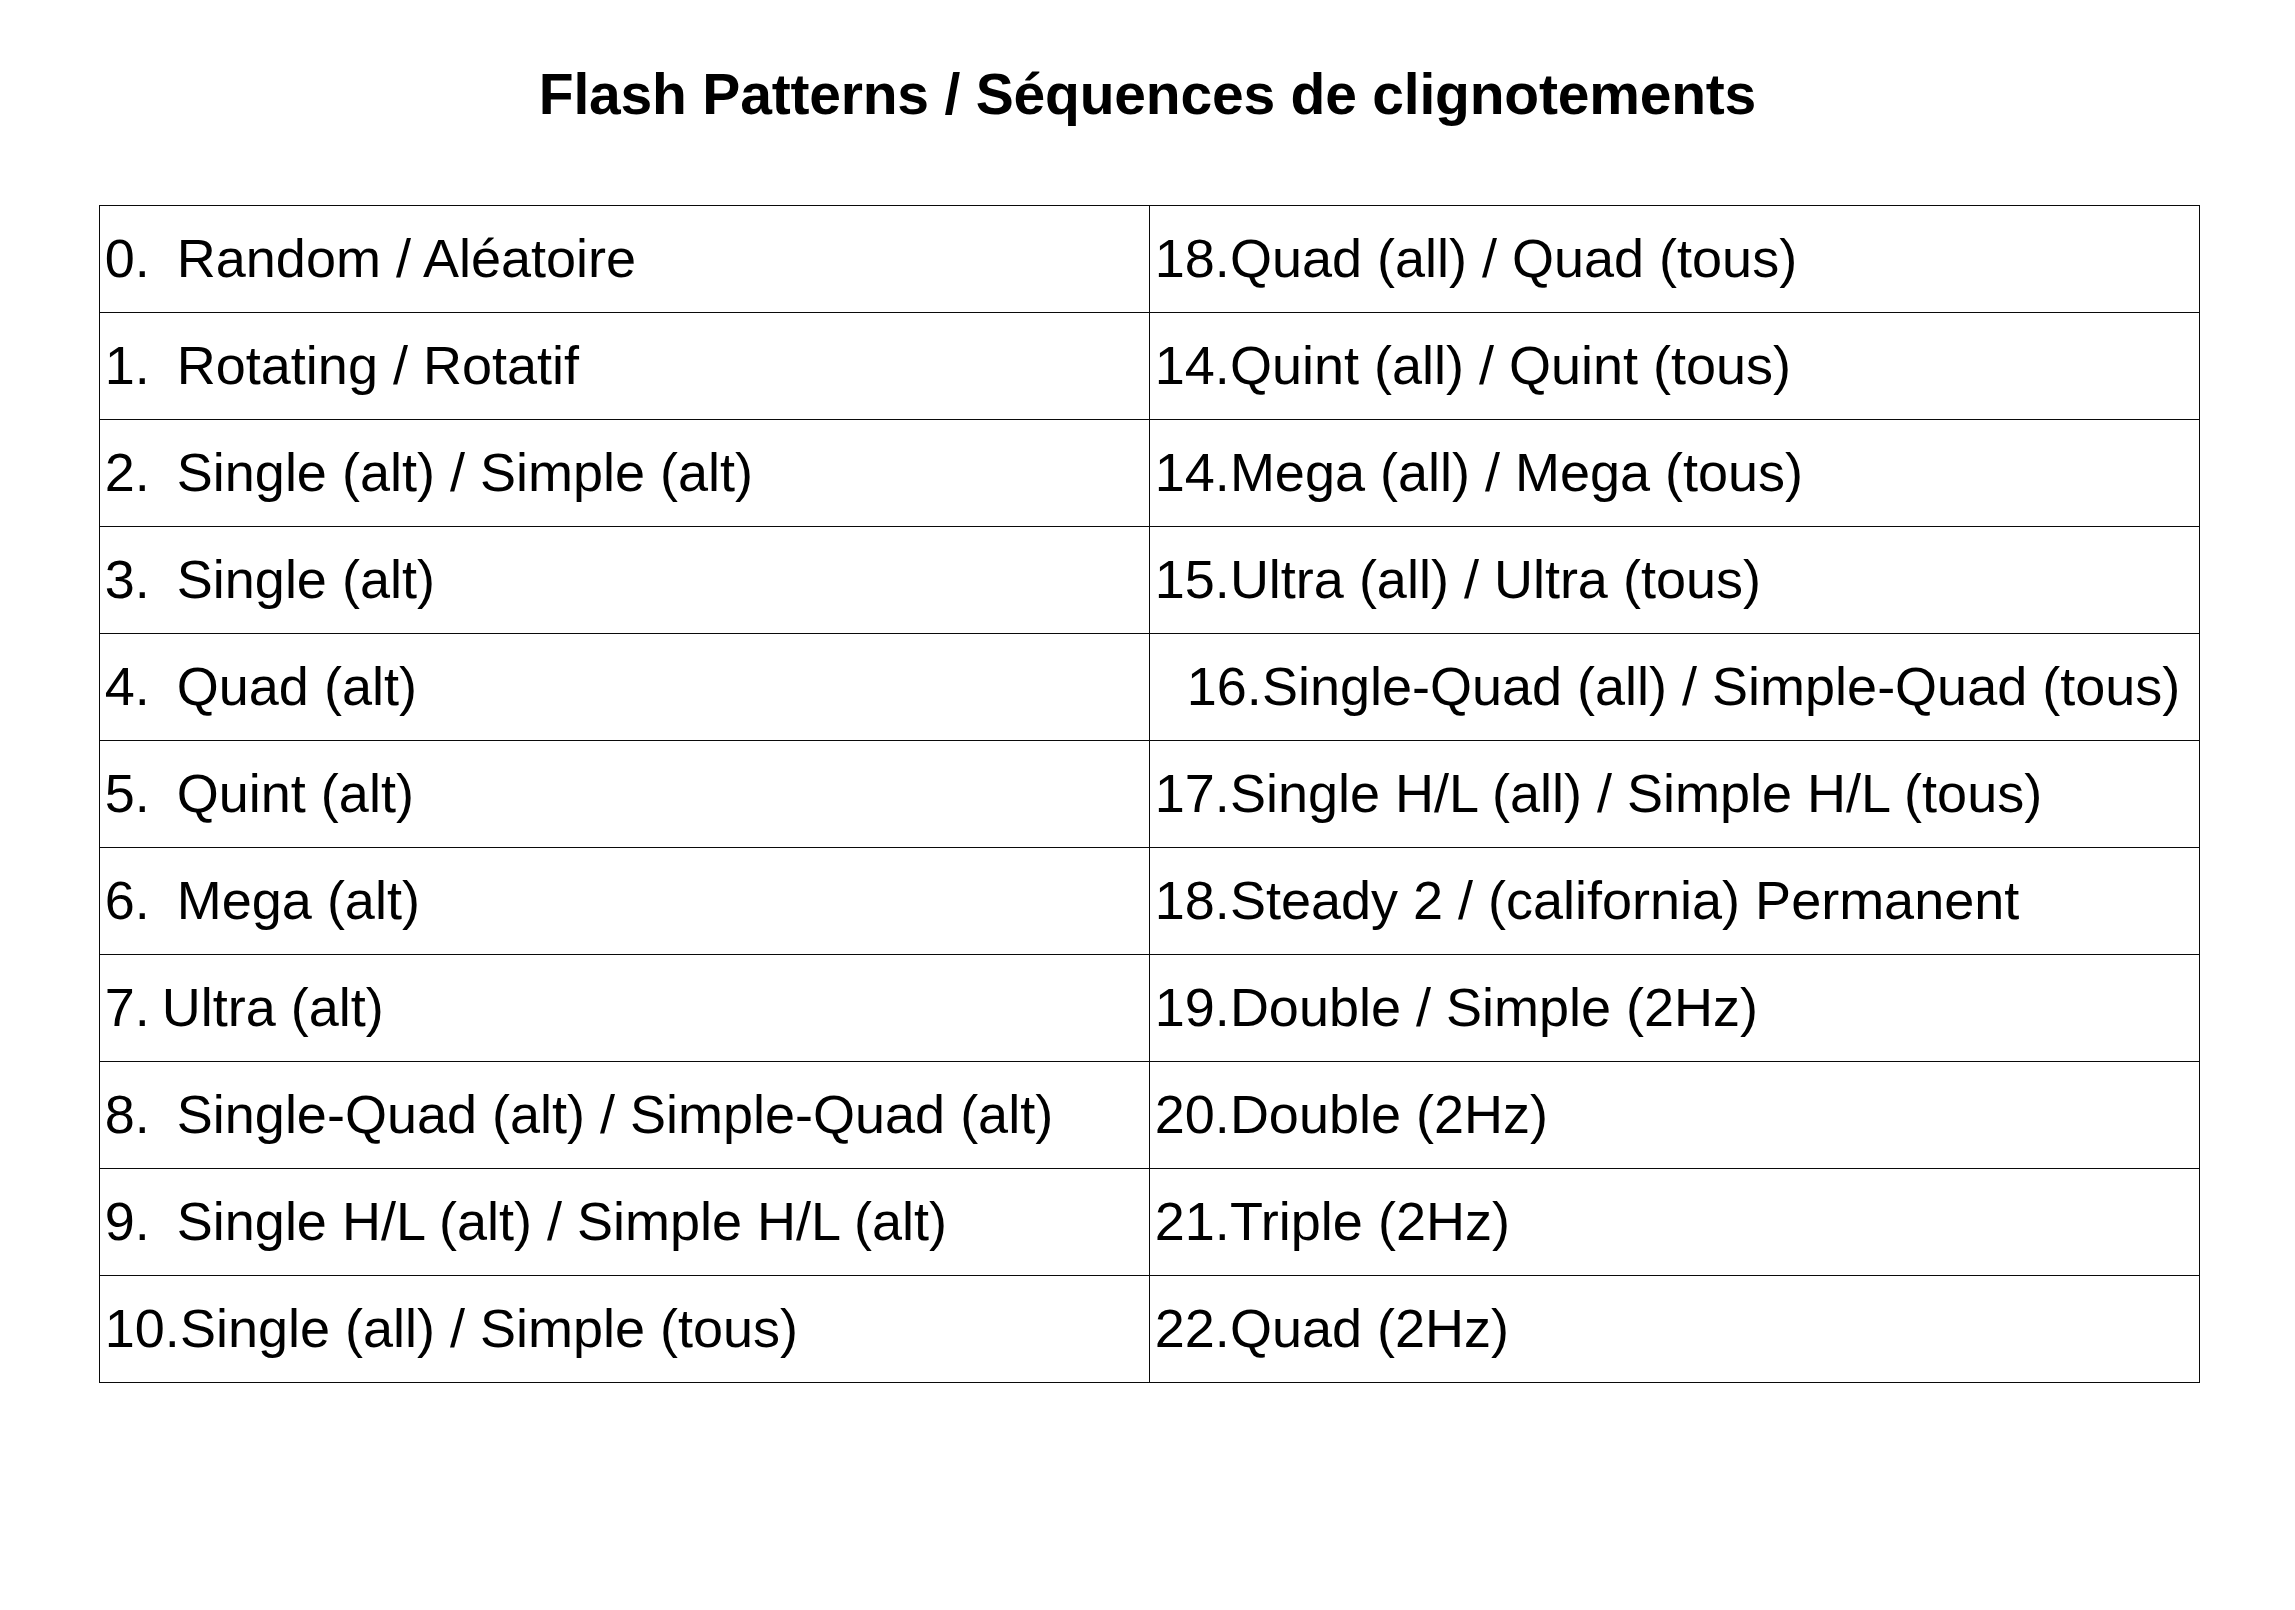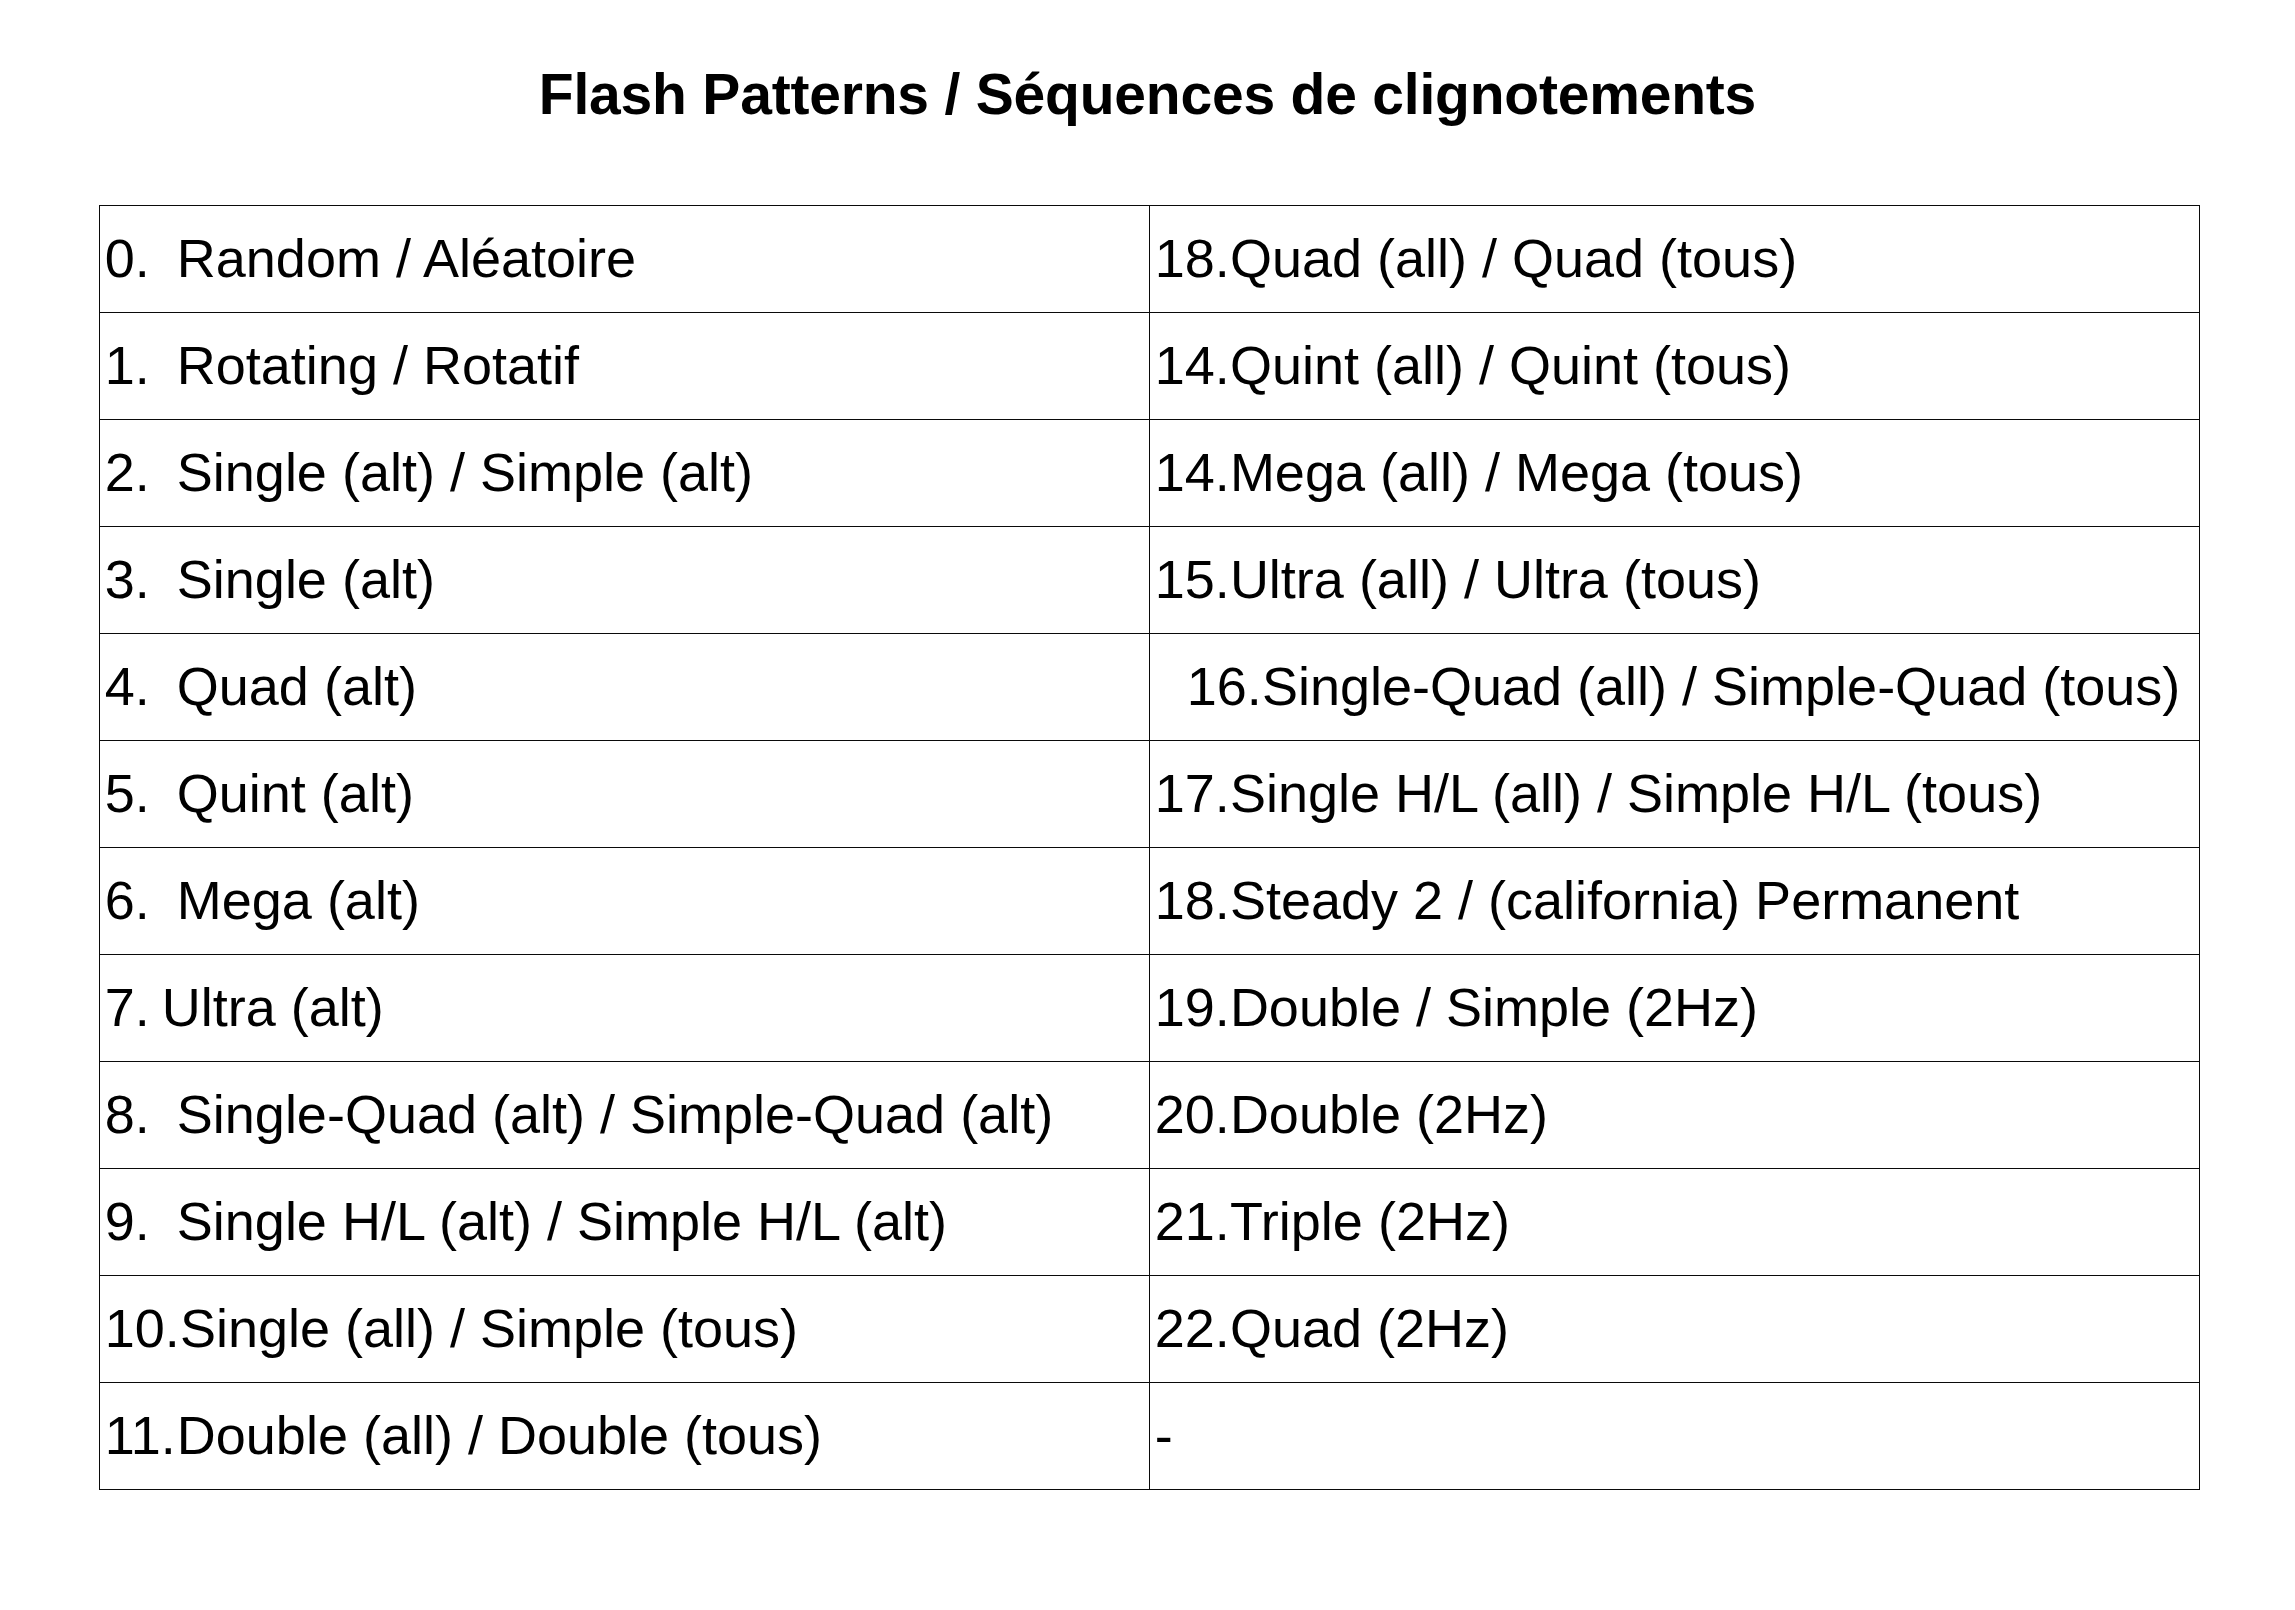--- a/index.html
+++ b/index.html
@@ -263,32 +263,18 @@
           </span>
         </td>
         <td>
           <span class="cell">
             <span class="num">22.</span>
             <span class="label">Quad (2Hz)</span>
           </span>
         </td>
       </tr>
 
-      <tr>
-        <td>
-          <span class="cell">
-            <span class="num">11.</span>
-            <span class="label">Double (all) / Double (tous)</span>
-          </span>
-        </td>
-        <td>
-          <span class="cell dash">
-            <span class="num">-</span>
-            <span class="label"></span>
-          </span>
-        </td>
-      </tr>
 
     </tbody>
   </table>
 
 </div>
 
 
 </body></html>

